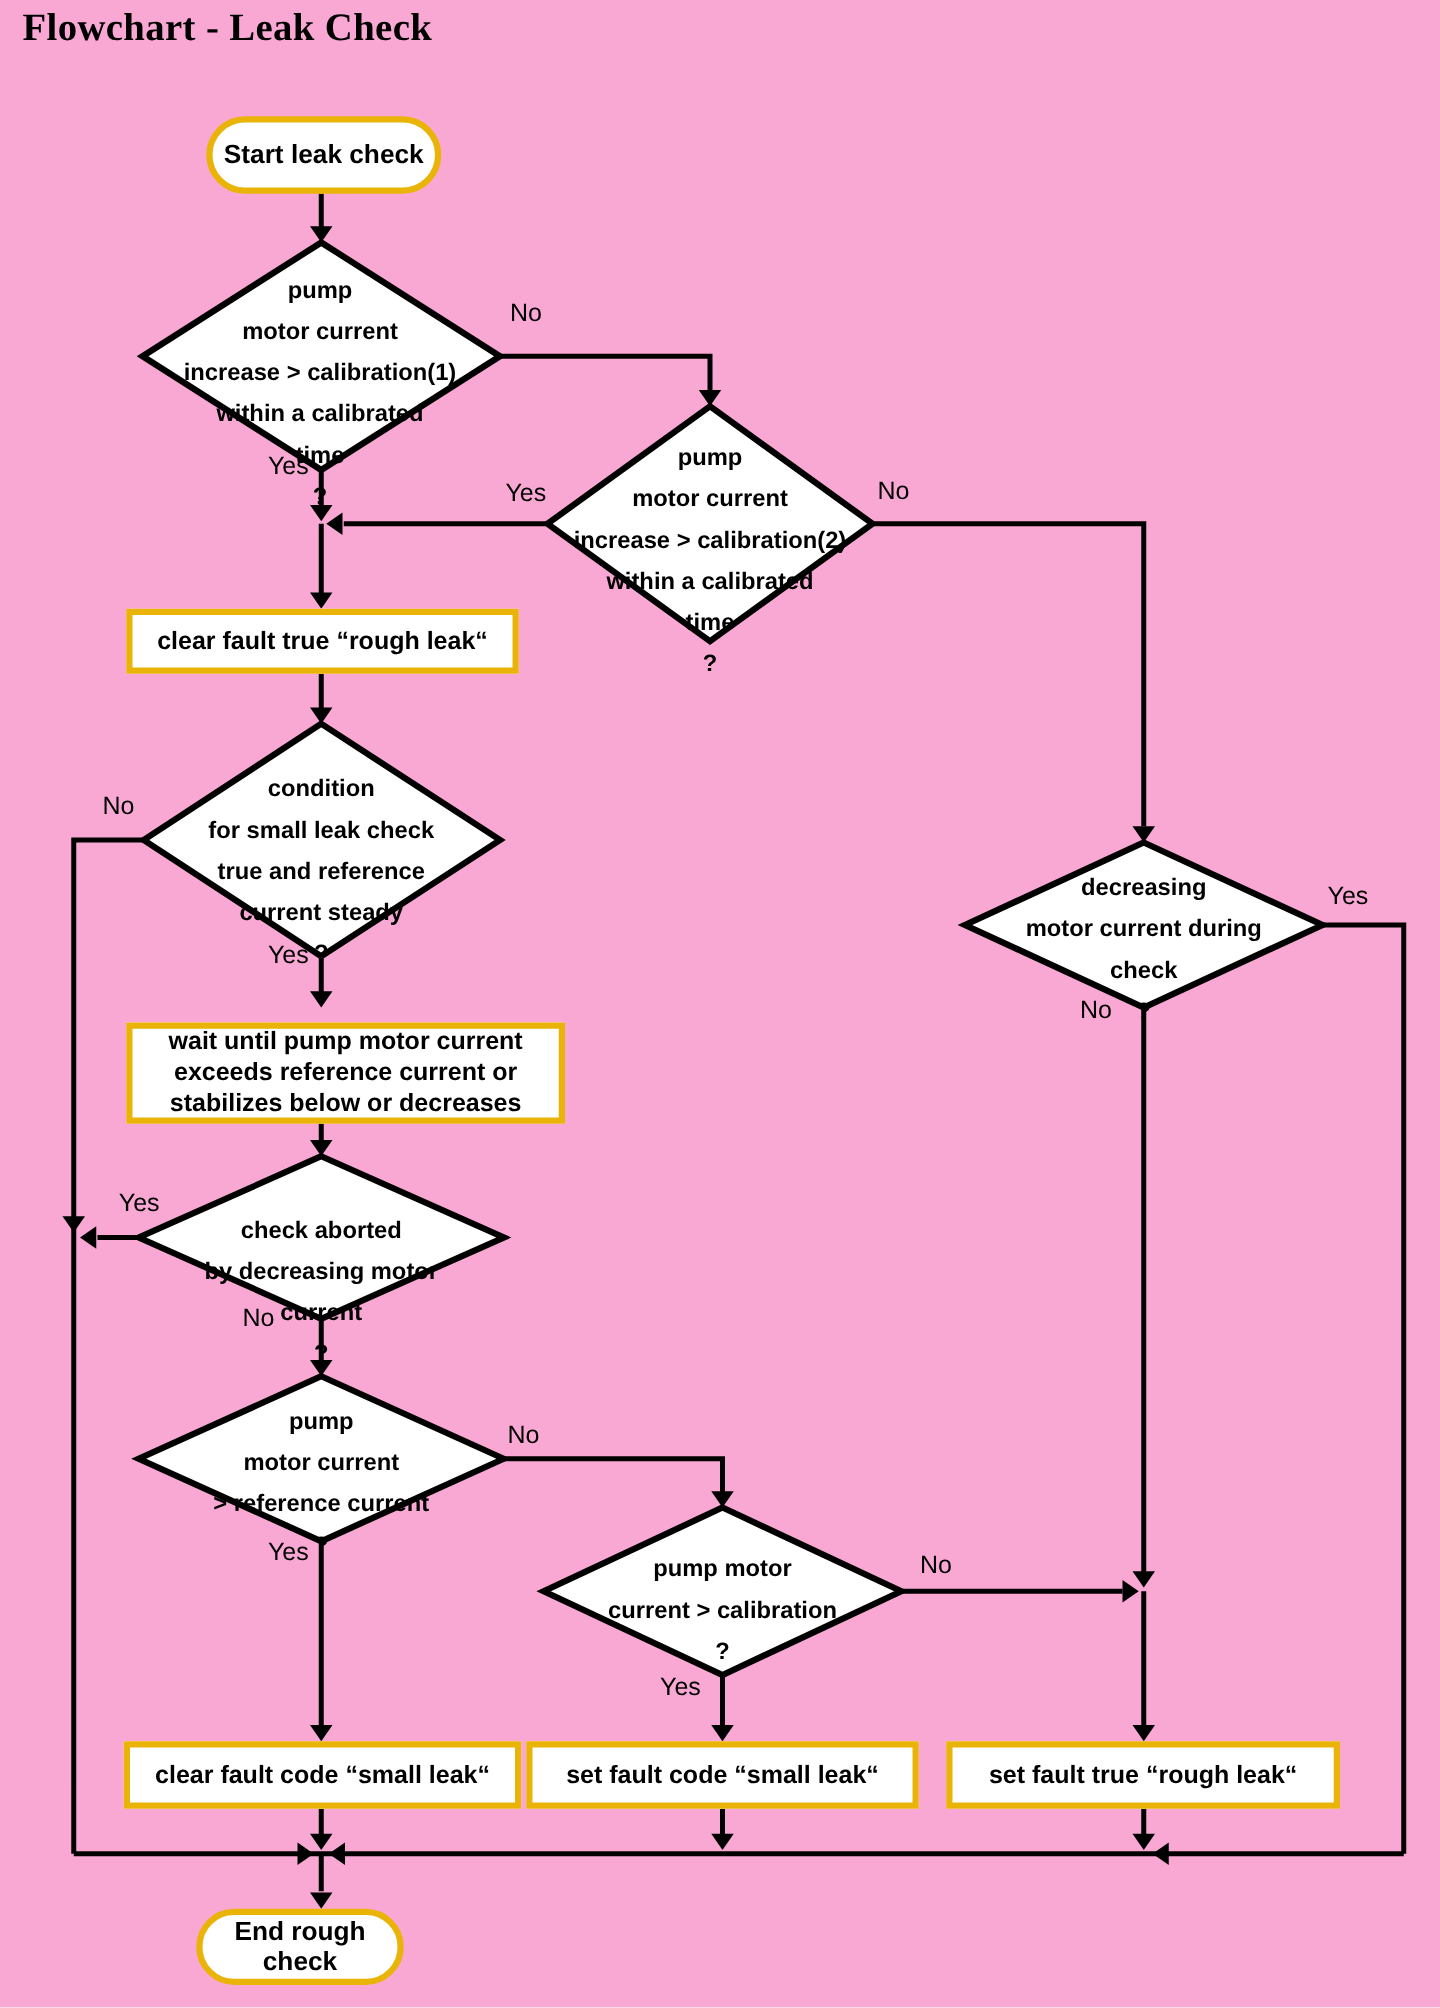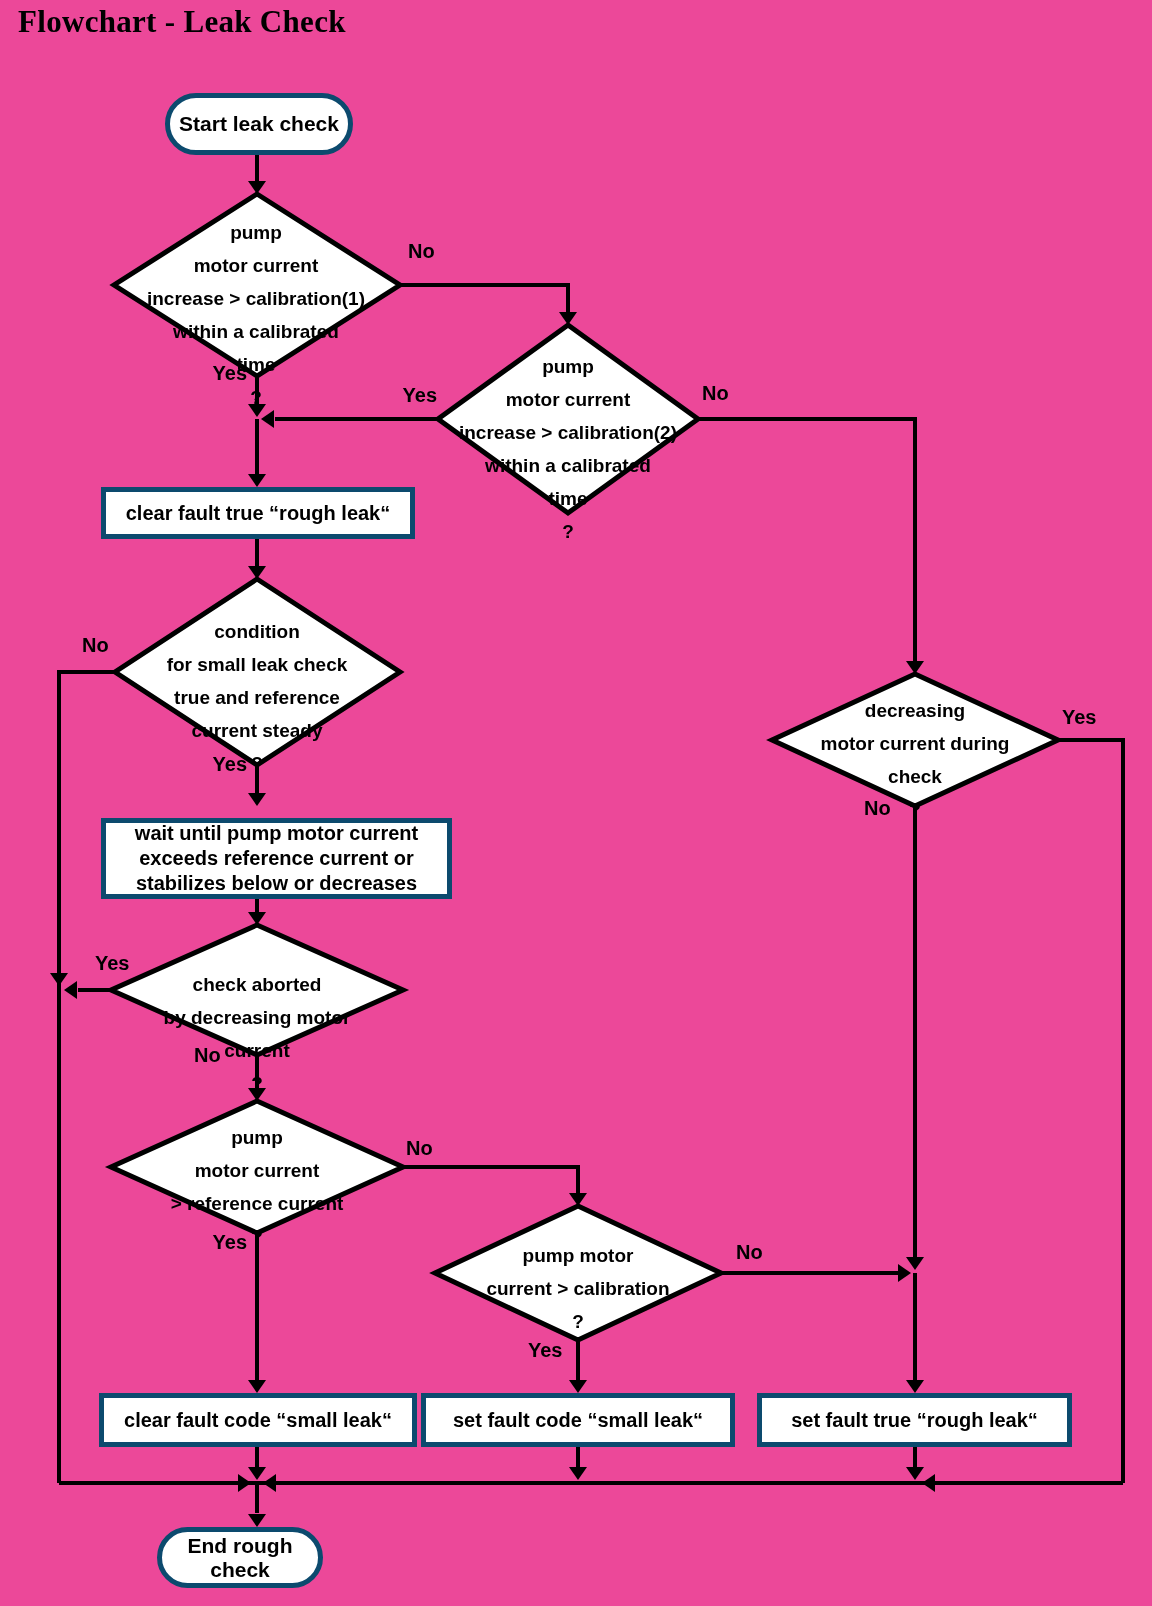--- a/index.html
+++ b/index.html
@@ -1,37 +1,37 @@
 <!DOCTYPE html>
 <html><head>
 <meta charset="utf-8">
 <style>
   html,body { margin:0; padding:0; background:#ffffff; }
   .canvas {
-    position:relative; width:1152px; height:1606px; background:#ec4899;
+    position:relative; width:1152px; height:1606px; background:#f9a8d4;
     font-family:"Liberation Sans", sans-serif; color:#000; overflow:hidden;
   }
   .title {
     position:absolute; left:18px; top:4px; margin:0;
     font-family:"Liberation Serif", serif; font-weight:bold; font-size:31px;
     letter-spacing:0.3px; white-space:nowrap;
   }
   svg.wires { position:absolute; left:0; top:0; }
   .node {
     position:absolute; box-sizing:border-box; background:#ffffff;
-    border:5px solid #0c4a6e; display:flex; align-items:center; justify-content:center;
+    border:5px solid #eab308; display:flex; align-items:center; justify-content:center;
     text-align:center; font-weight:bold; white-space:pre-line;
   }
   .terminator { border-radius:32px; font-size:21px; }
   .process { font-size:20px; line-height:25px; }
   .dlabel {
     position:absolute; text-align:center; font-weight:bold;
     font-size:19px; line-height:33px; white-space:pre-line;
   }
-  .elabel { position:absolute; font-weight:bold; font-size:20px; white-space:nowrap; }
+  .elabel { position:absolute; font-weight:normal; font-size:20px; white-space:nowrap; }
   .elabel.r { text-align:right; width:60px; }
 </style>
 </head>
 <body>
 
 <div class="canvas">
 
   <h1 class="title">Flowchart - Leak Check</h1>
 
   <svg class="wires" width="1152" height="1606" viewBox="0 0 1152 1606">

